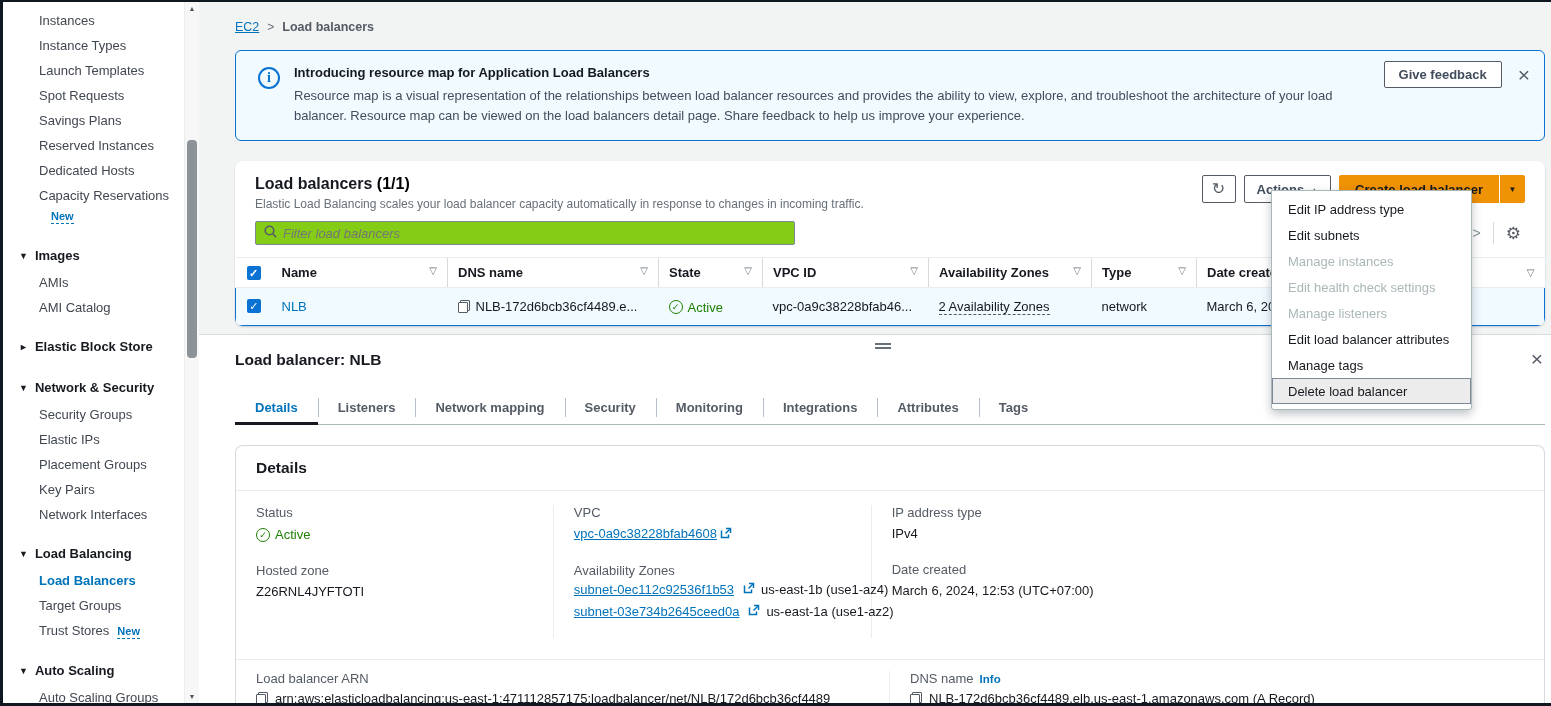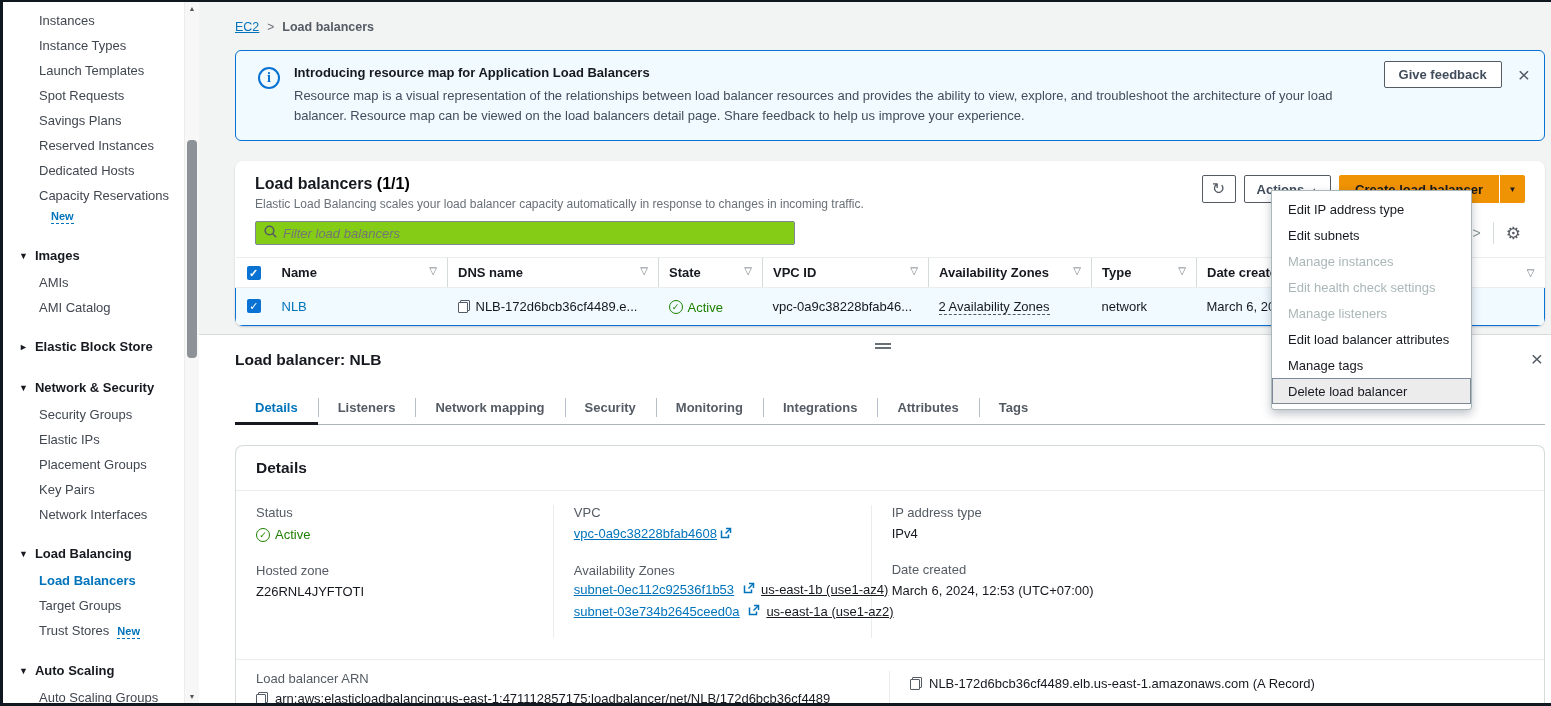--- a/index.html
+++ b/index.html
@@ -108,21 +108,21 @@
   .details-card-head { padding:13px 20px; border-bottom:1px solid #eaeded; }
   .details-card-head h3 { font-size:15.5px; font-weight:bold; }
   .details-grid { display:grid; grid-template-columns:24.3% 24.3% 25.7% 25.7%; padding:14px 0 2px; }
   .dcol { padding:0 20px; }
   .dcol.vline { border-right:1px solid #eaeded; }
   .field { margin-bottom:19px; }
   .f-label { color:#545b64; margin-bottom:4px; }
   .f-value { color:#16191f; line-height:19px; }
   a.d-link { color:#0073bb; text-decoration:underline; cursor:pointer; }
   .ext-icon { display:inline-block; vertical-align:-1px; margin-left:3px; }
-  .az-line { display:flex; align-items:center; gap:6px; margin-bottom:7px; white-space:nowrap;text-decoration:underline; }
+  .az-line { display:flex; align-items:center; gap:6px; margin-bottom:7px; white-space:nowrap; }
   .arn-row { border-top:1px solid #eaeded; display:grid; grid-template-columns:50% 50%; padding:11px 0 20px;margin-top:19px; }
   .info-link { color:#0073bb; font-weight:bold; font-size:11.5px; margin-left:6px; cursor:pointer; }
   .mono-flex { display:flex; align-items:center; gap:7px; margin-top:5px; white-space:nowrap; }
 </style>
 </head>
 <body>
 
 <div class="app">
 
   <nav class="sidebar">
@@ -358,20 +358,21 @@
         </div>
         <div class="arn-row">
           <div class="dcol vline">
             <div class="f-label">Load balancer ARN</div>
             <div class="mono-flex">
                 <span class="copy-icon"></span>
                 <span>arn:aws:elasticloadbalancing:us-east-1:471112857175:loadbalancer/net/NLB/172d6bcb36cf4489</span>
               </div>
           </div>
           <div class="dcol">
+            <div class="f-label"><span>DNS name</span><span class="info-link">Info</span></div>
             <div class="mono-flex">
                 <span class="copy-icon"></span>
                 <span>NLB-172d6bcb36cf4489.elb.us-east-1.amazonaws.com (A Record)</span>
               </div>
           </div>
         </div>
       </div>
     </div>
   </div>
 </div>

